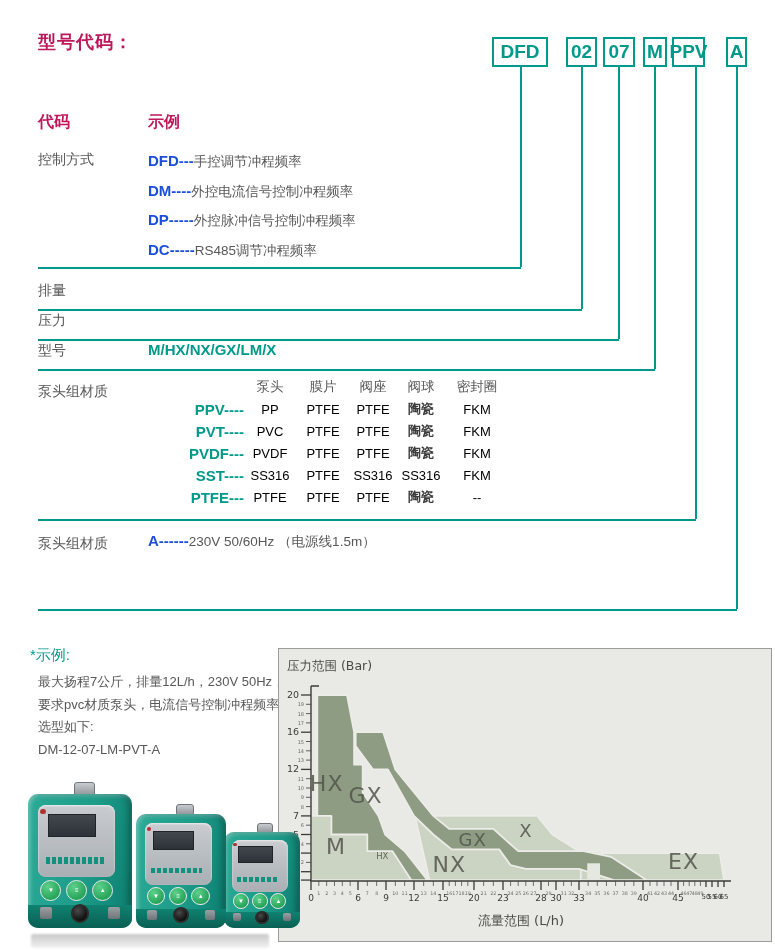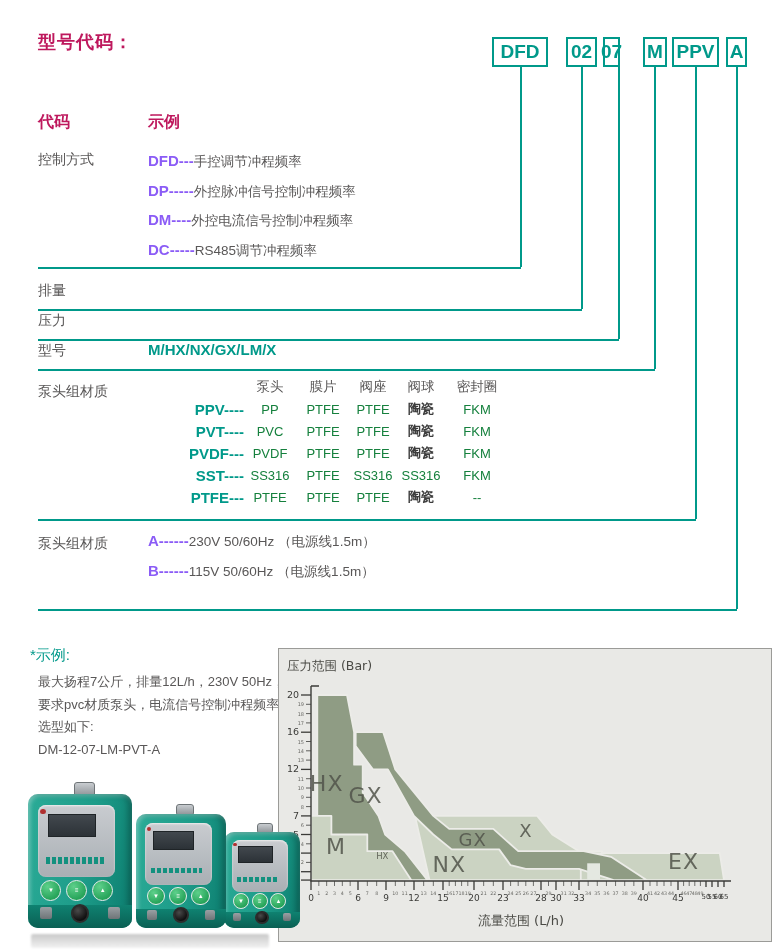--- a/index.html
+++ b/index.html
@@ -9,27 +9,27 @@
   .teal{color:#be185d;}
   .page-title{font-size:18px;font-weight:bold;letter-spacing:1px;}
   .col-hdr{font-size:16px;font-weight:bold;}
   .sec-label{font-size:14px;color:#595757;}
   .code-box{position:absolute;top:37px;height:30px;border:2px solid #00998a;
             display:flex;align-items:center;justify-content:center;
             font-size:19px;font-weight:bold;color:#00998a;box-sizing:border-box;}
   .vline{position:absolute;width:1.5px;background:#00998a;}
   .hrule{position:absolute;height:1.5px;background:#00998a;left:38px;}
   .item-row{font-size:13.5px;color:#595757;line-height:28.5px;white-space:nowrap;}
-  .item-row .c{color:#8b5cf6;font-weight:bold;font-size:15px;}
+  .item-row .c{color:#1d4ed8;font-weight:bold;font-size:15px;}
   .model-val{font-size:15px;font-weight:bold;color:#00998a;}
   .mat-grid{display:grid;grid-template-columns:96px 52px 54px 46px 50px 62px;
             grid-auto-rows:22px;align-items:center;}
   .mat-grid .h{font-size:13.5px;color:#595757;text-align:center;}
   .mat-grid .code{font-size:15px;font-weight:bold;color:#00998a;text-align:right;}
-  .mat-grid .cell{font-size:13px;color:#15803d;text-align:center;}
+  .mat-grid .cell{font-size:13px;color:#000000;text-align:center;}
   .mat-grid .cell.bold{font-weight:bold;color:#3c3c3c;}
   .example-title{font-size:15px;font-weight:normal;color:#00998a;}
   .example-line{font-size:13px;color:#595757;line-height:22.5px;white-space:nowrap;}
   .chart-box{position:absolute;left:278px;top:648px;width:494px;height:294px;
              background:#e9e9e6;border:1px solid #9b9b98;box-sizing:border-box;}
   
   .pumps{position:absolute;left:26px;top:786px;width:248px;height:162px;}
   .pump{position:absolute;}
   .pump .body{position:absolute;inset:0;border-radius:10px;
       background:linear-gradient(100deg,#2bab97 0%,#1d9c89 55%,#0c7c6e 100%);
@@ -57,23 +57,23 @@
   .pumps .shadow{position:absolute;left:2%;bottom:0;width:96%;height:14px;
       background:linear-gradient(#c9c9c9,#f2f2f2);border-radius:2px;filter:blur(1px);}
 </style>
 </head>
 <body>
 
 <div class="abs page-title teal" style="left:38px;top:30px;">型号代码：</div>
 
 <div class="code-box" style="left:492px;width:56px;">DFD</div>
 <div class="code-box" style="left:566px;width:31px;">02</div>
-<div class="code-box" style="left:603px;width:17px;">07</div>
+<div class="code-box" style="left:603px;width:32px;">07</div>
 <div class="code-box" style="left:643px;width:24px;">M</div>
-<div class="code-box" style="left:672px;width:47px;">PPV</div>
+<div class="code-box" style="left:672px;width:33px;">PPV</div>
 <div class="code-box" style="left:726px;width:21px;">A</div>
 
 <div class="vline" style="left:520px;top:67px;height:200px;"></div>
 <div class="vline" style="left:581px;top:67px;height:242px;"></div>
 <div class="vline" style="left:618px;top:67px;height:272px;"></div>
 <div class="vline" style="left:654px;top:67px;height:302px;"></div>
 <div class="vline" style="left:695px;top:67px;height:452px;"></div>
 <div class="vline" style="left:736px;top:67px;height:542px;"></div>
 
 <div class="hrule" style="top:267px;width:483px;"></div>
@@ -82,22 +82,22 @@
 <div class="hrule" style="top:369px;width:617px;"></div>
 <div class="hrule" style="top:519px;width:658px;"></div>
 <div class="hrule" style="top:609px;width:699px;"></div>
 
 <div class="abs col-hdr teal" style="left:38px;top:112px;">代码</div>
 <div class="abs col-hdr teal" style="left:148px;top:112px;">示例</div>
 
 <div class="abs sec-label" style="left:38px;top:151px;">控制方式</div>
 <div class="abs" style="left:148px;top:147px;" id="control-list">
     <div class="item-row"><span class="c">DFD---</span><span>手控调节冲程频率</span></div>
+    <div class="item-row"><span class="c">DM----</span><span>外控电流信号控制冲程频率</span></div>
     <div class="item-row"><span class="c">DP-----</span><span>外控脉冲信号控制冲程频率</span></div>
-    <div class="item-row"><span class="c">DM----</span><span>外控电流信号控制冲程频率</span></div>
     <div class="item-row"><span class="c">DC-----</span><span>RS485调节冲程频率</span></div>
   </div>
 
 <div class="abs sec-label" style="left:38px;top:282px;text-align:center;">排量</div>
 <div class="abs sec-label" style="left:38px;top:312px;">压力</div>
 <div class="abs sec-label" style="left:38px;top:342px;">型号</div>
 <div class="abs model-val" style="left:148px;top:341px;">M/HX/NX/GX/LM/X</div>
 
 <div class="abs sec-label" style="left:38px;top:383px;">泵头组材质</div>
 <div class="abs mat-grid" style="left:148px;top:376px;" id="materials-grid">
@@ -135,21 +135,20 @@
     <div class="cell">PTFE</div>
     <div class="cell">PTFE</div>
     <div class="cell">PTFE</div>
     <div class="cell bold">陶瓷</div>
     <div class="cell">--</div>
   </div>
 
 <div class="abs sec-label" style="left:38px;top:535px;">泵头组材质</div>
 <div class="abs" style="left:148px;top:527px;" id="power-list">
     <div class="item-row"><span class="c">A------</span><span>230V 50/60Hz （电源线1.5m）</span></div>
-    <div class="item-row"><span class="c">B------</span><span>115V 50/60Hz （电源线1.5m）</span></div>
   </div>
 
 <div class="abs" style="left:30px;top:646px;">
   <div class="example-title">*示例:</div>
   <div id="example-lines" style="margin-top:6px;margin-left:8px;">
       <div class="example-line">最大扬程7公斤，排量12L/h，230V 50Hz，</div>
       <div class="example-line">要求pvc材质泵头，电流信号控制冲程频率，</div>
       <div class="example-line">选型如下:</div>
       <div class="example-line">DM-12-07-LM-PVT-A</div>
     </div>

